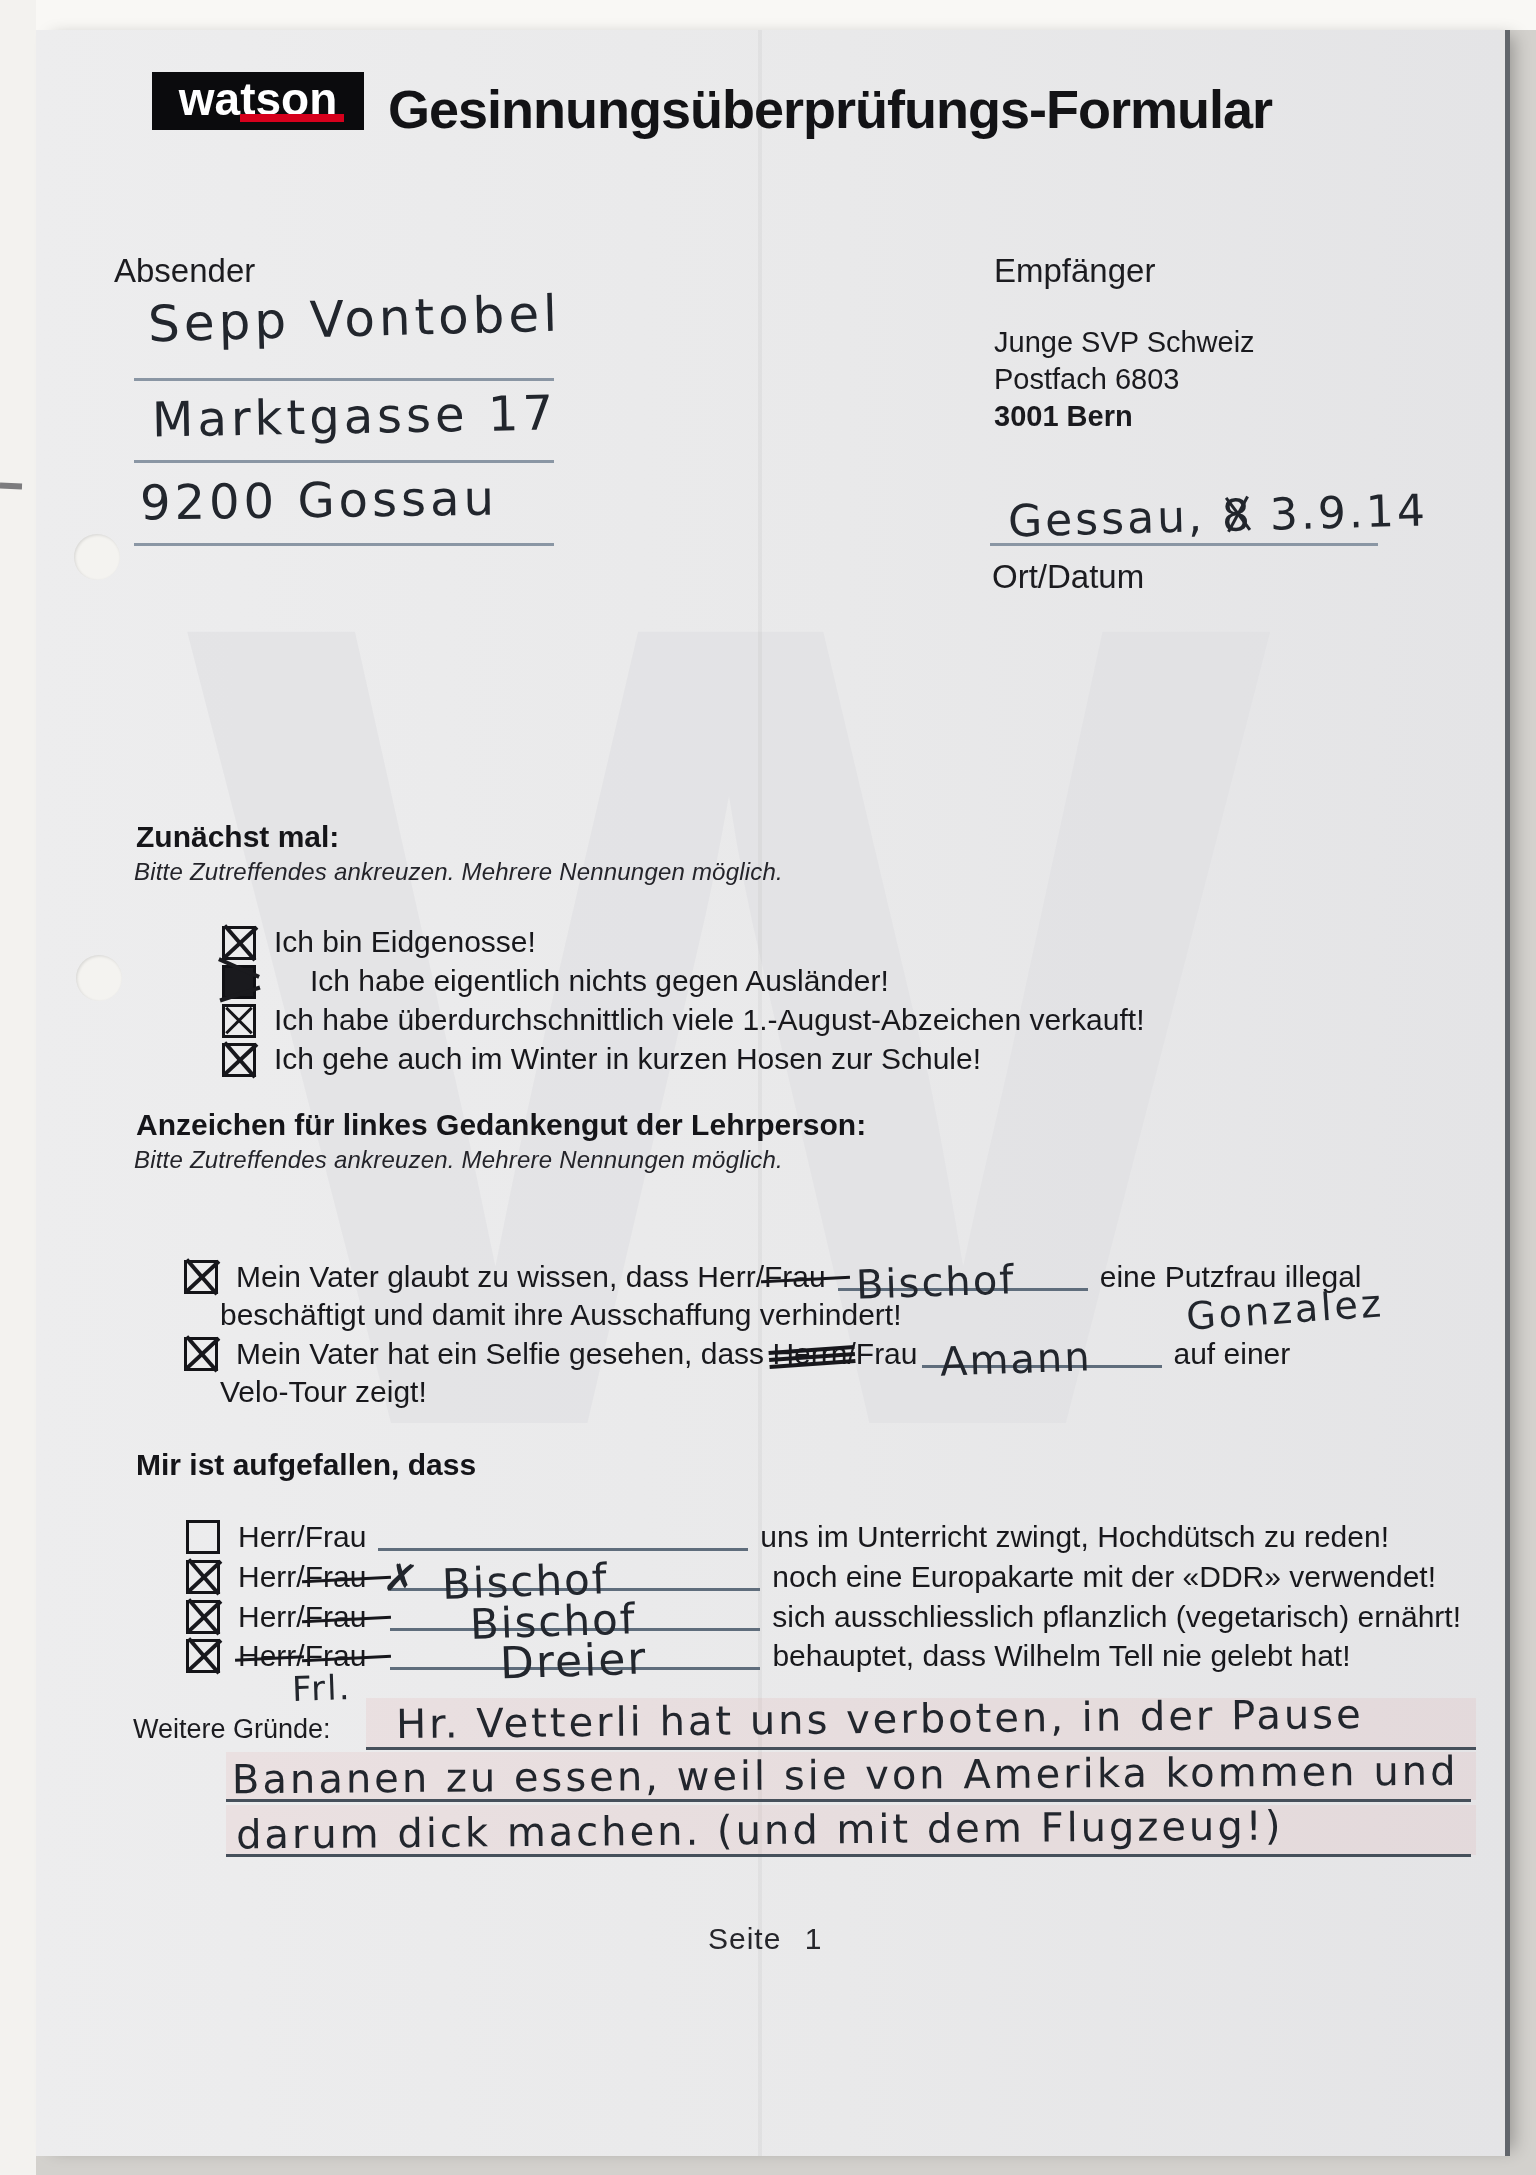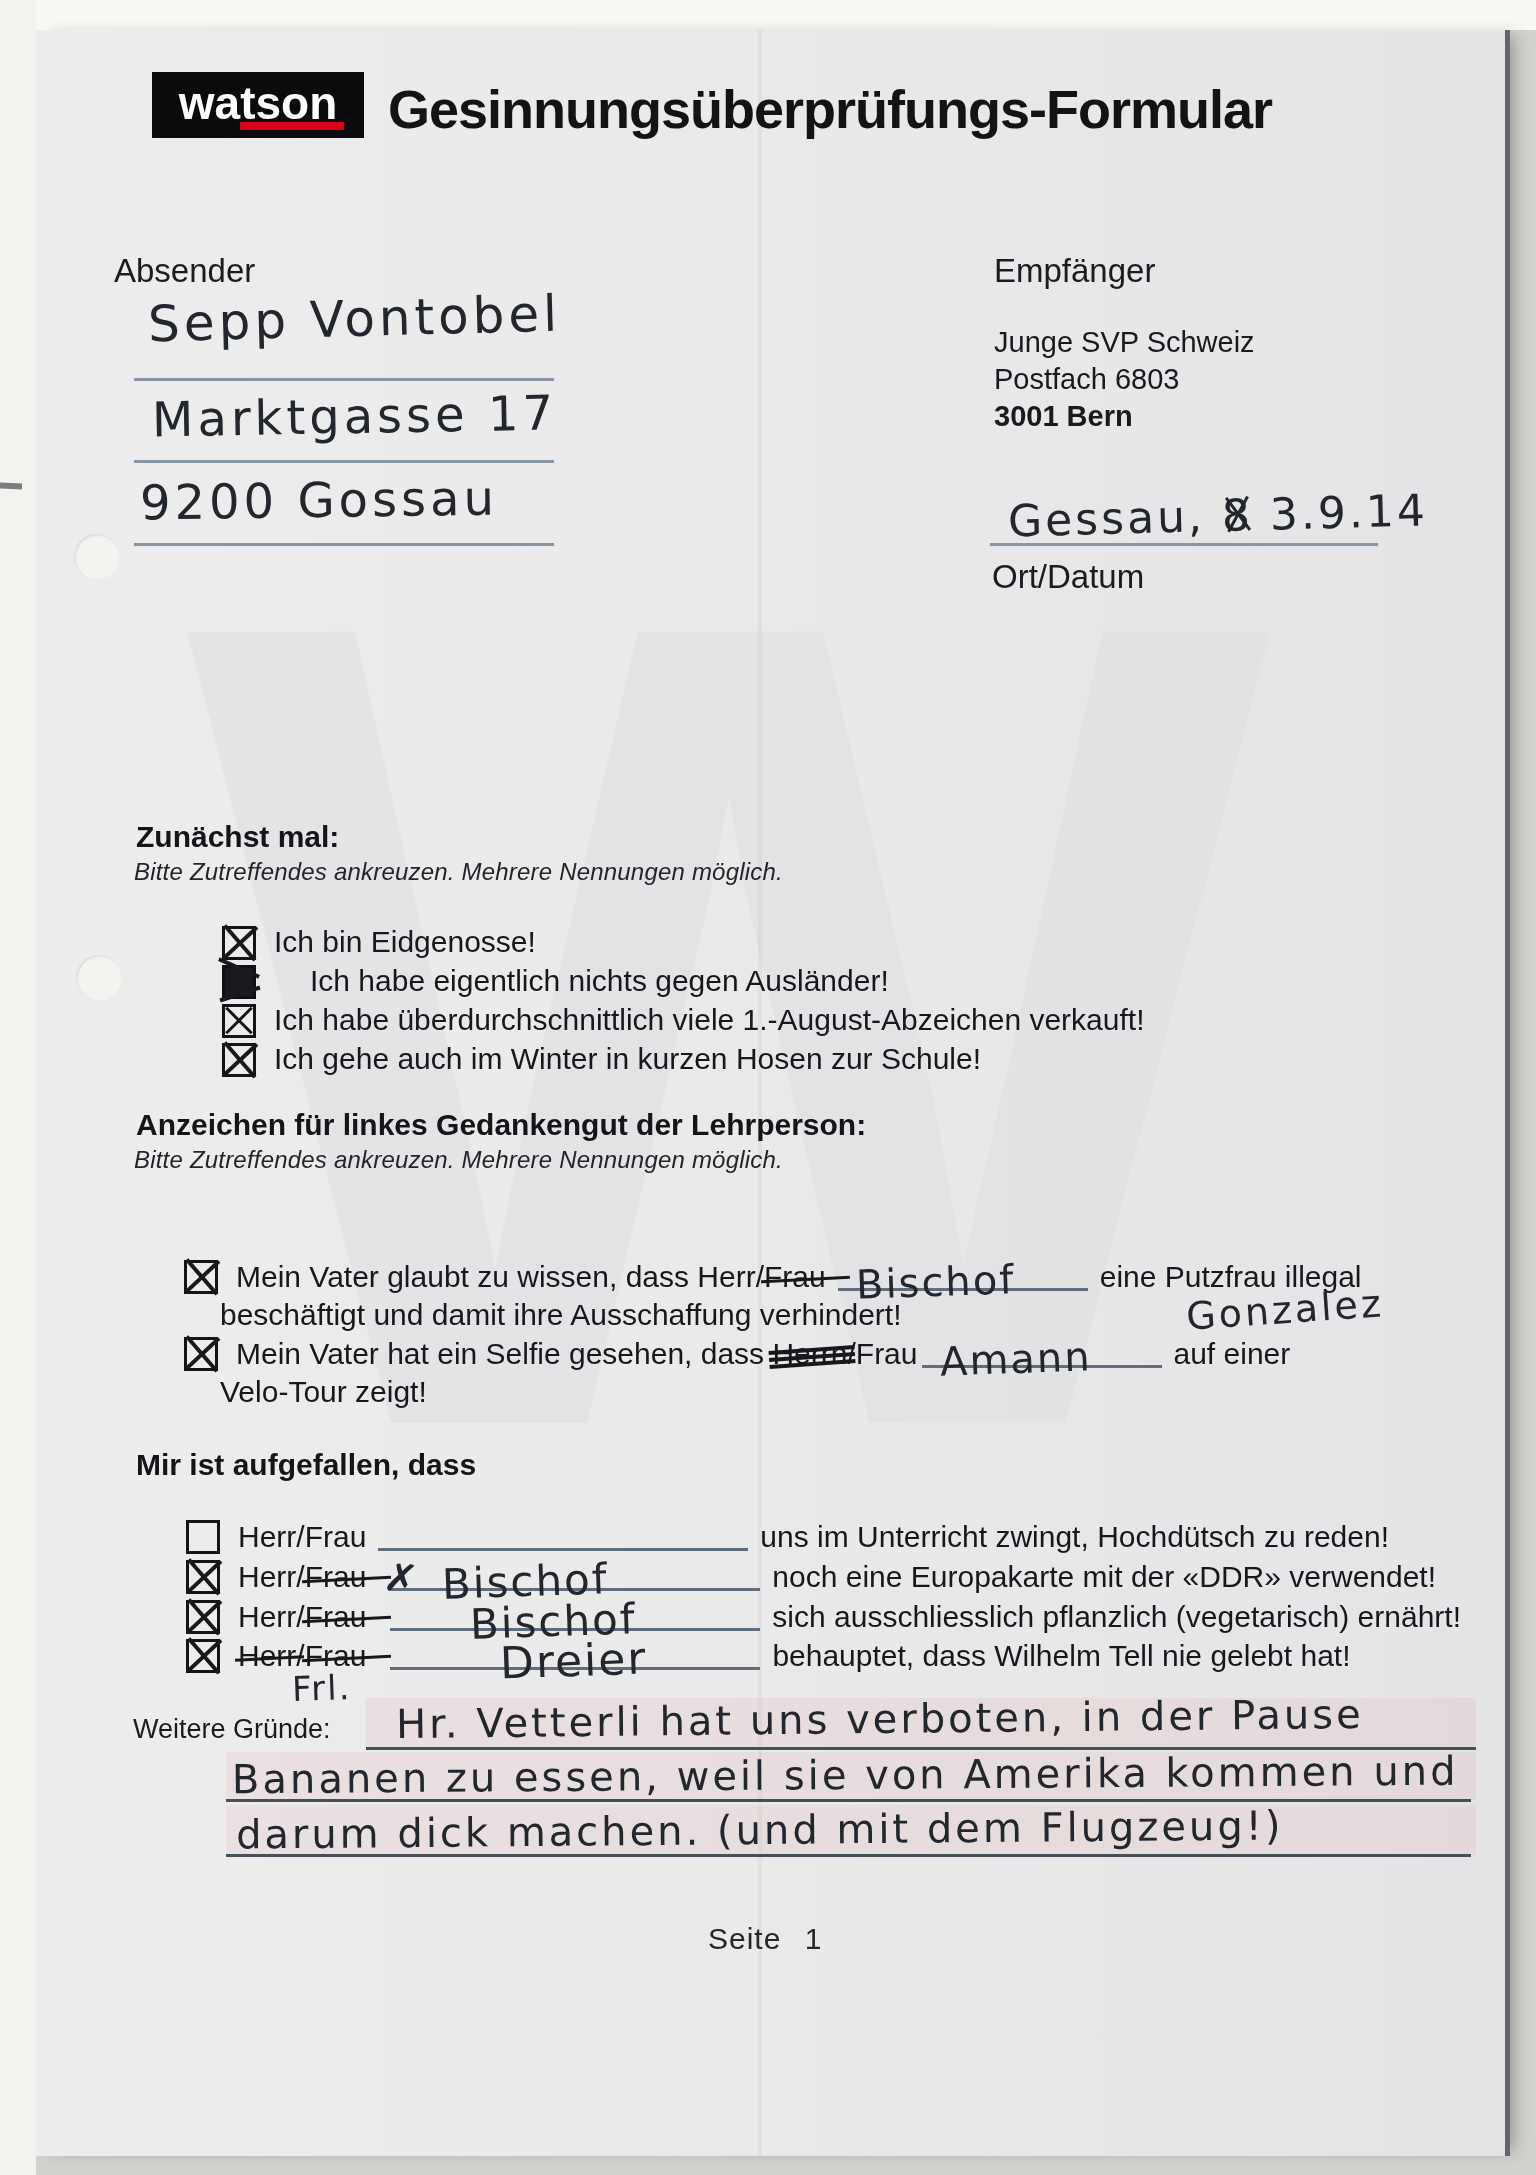--- a/index.html
+++ b/index.html
@@ -11,21 +11,21 @@
         background:linear-gradient(90deg,#ededee 0%,#e9e9ea 55%,#e4e4e6 100%);
         border-right:5px solid #62666c;box-shadow:10px 0 16px -6px rgba(0,0,0,.28);}
   .crease-v{position:absolute;left:722px;top:0;width:4px;height:100%;background:rgba(110,110,118,.07);}
   .watermark{position:absolute;left:150px;top:420px;font-size:1150px;line-height:1;
              font-weight:bold;color:#e0e0e3;opacity:.6;letter-spacing:-40px;user-select:none;}
   .hole{position:absolute;width:46px;height:46px;border-radius:50%;background:#f4f3f0;
         box-shadow:inset 1px 1px 3px rgba(0,0,0,.12);}
   .edge-mark{position:absolute;left:0;top:483px;width:22px;height:6px;background:rgba(60,60,64,.65);transform:rotate(2deg);}
 
   
-  .logo{position:absolute;left:116px;top:42px;width:212px;height:66px;background:#0b0b0d;
+  .logo{position:absolute;left:116px;top:42px;width:212px;height:58px;background:#0b0b0d;
         display:flex;align-items:center;justify-content:center;}
   .logo-text{color:#ffffff;font-weight:bold;font-size:46px;letter-spacing:0px;margin-top:-4px;}
   .logo-underline{position:absolute;right:20px;bottom:8px;width:104px;height:8px;background:#d6001c;}
   .doc-title{position:absolute;left:352px;top:48px;font-size:54px;font-weight:bold;letter-spacing:-1px;color:#131316;}
 
   
   .lbl{position:absolute;font-size:33px;color:#1c1c20;}
   .addr-line{position:absolute;font-size:29px;color:#1a1a1e;}
   .body-txt{position:absolute;font-size:30px;color:#18181c;}
   .sec-title{position:absolute;font-size:30px;font-weight:600;color:#151519;}

